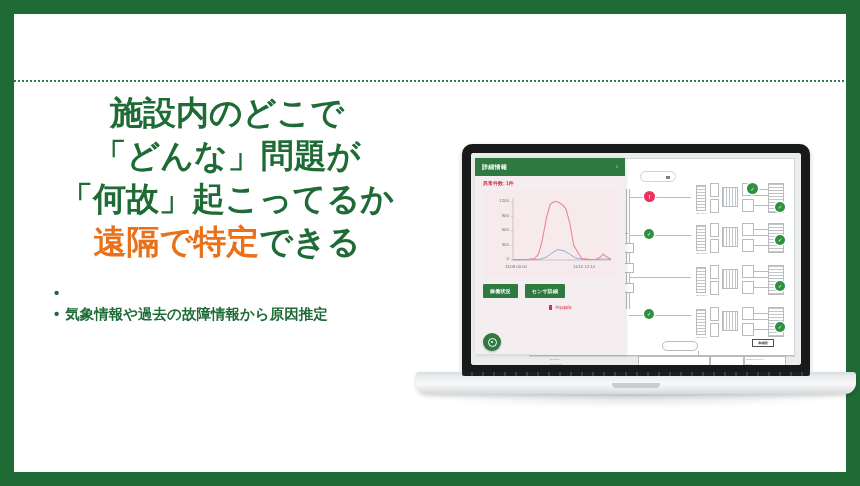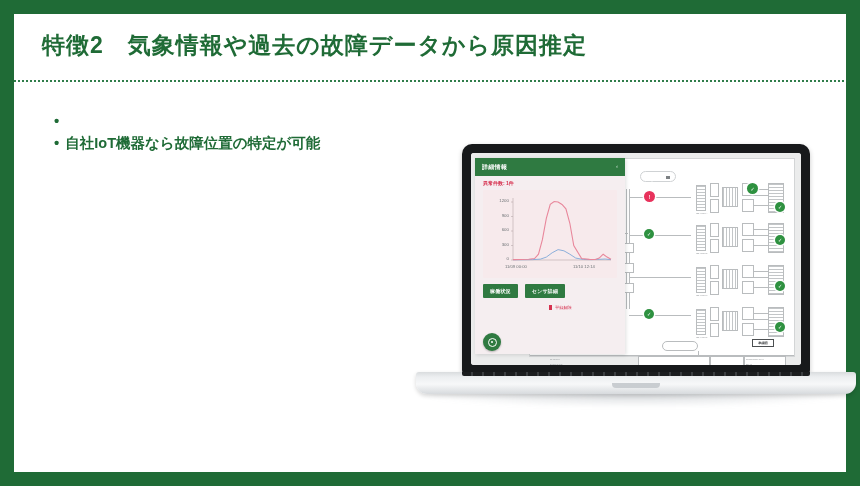--- a/index.html
+++ b/index.html
@@ -297,33 +297,38 @@
     width:2.2px;height:2.2px;border-radius:50%;background:#ffffff;
   }
 </style>
 </head>
 <body>
 
 <div id="slide-frame">
   <div id="slide-inner">
 
     <div id="slide-header">
-      <div id="header-title">特徴2　気象情報や過去の故障データから原因推定</div>
       <div id="header-divider"></div>
     </div>
 
     <div id="left-column">
+      <div id="headline">
+        <span class="hl-line">施設内のどこで</span>
+        <span class="hl-line">「どんな」問題が</span>
+        <span class="hl-line">「何故」起こってるか</span>
+        <span class="hl-line"><span class="hl-accent">遠隔で特定</span><span>できる</span></span>
+      </div>
 
       <div id="bullet-list">
         <div class="bullet-row">
           <span class="bullet-dot">•</span>
         </div>
         <div class="bullet-row">
           <span class="bullet-dot">•</span>
-          <span>自社IoT機器なら故障位置の特定が可能</span>
+          <span>気象情報や過去の故障情報から原因推定</span>
         </div>
       </div>
     </div>
 
     <div id="laptop">
       <div id="laptop-shadow"></div>
 
       <div id="laptop-lid">
         <div id="laptop-screen">
           <div id="screen-canvas">

